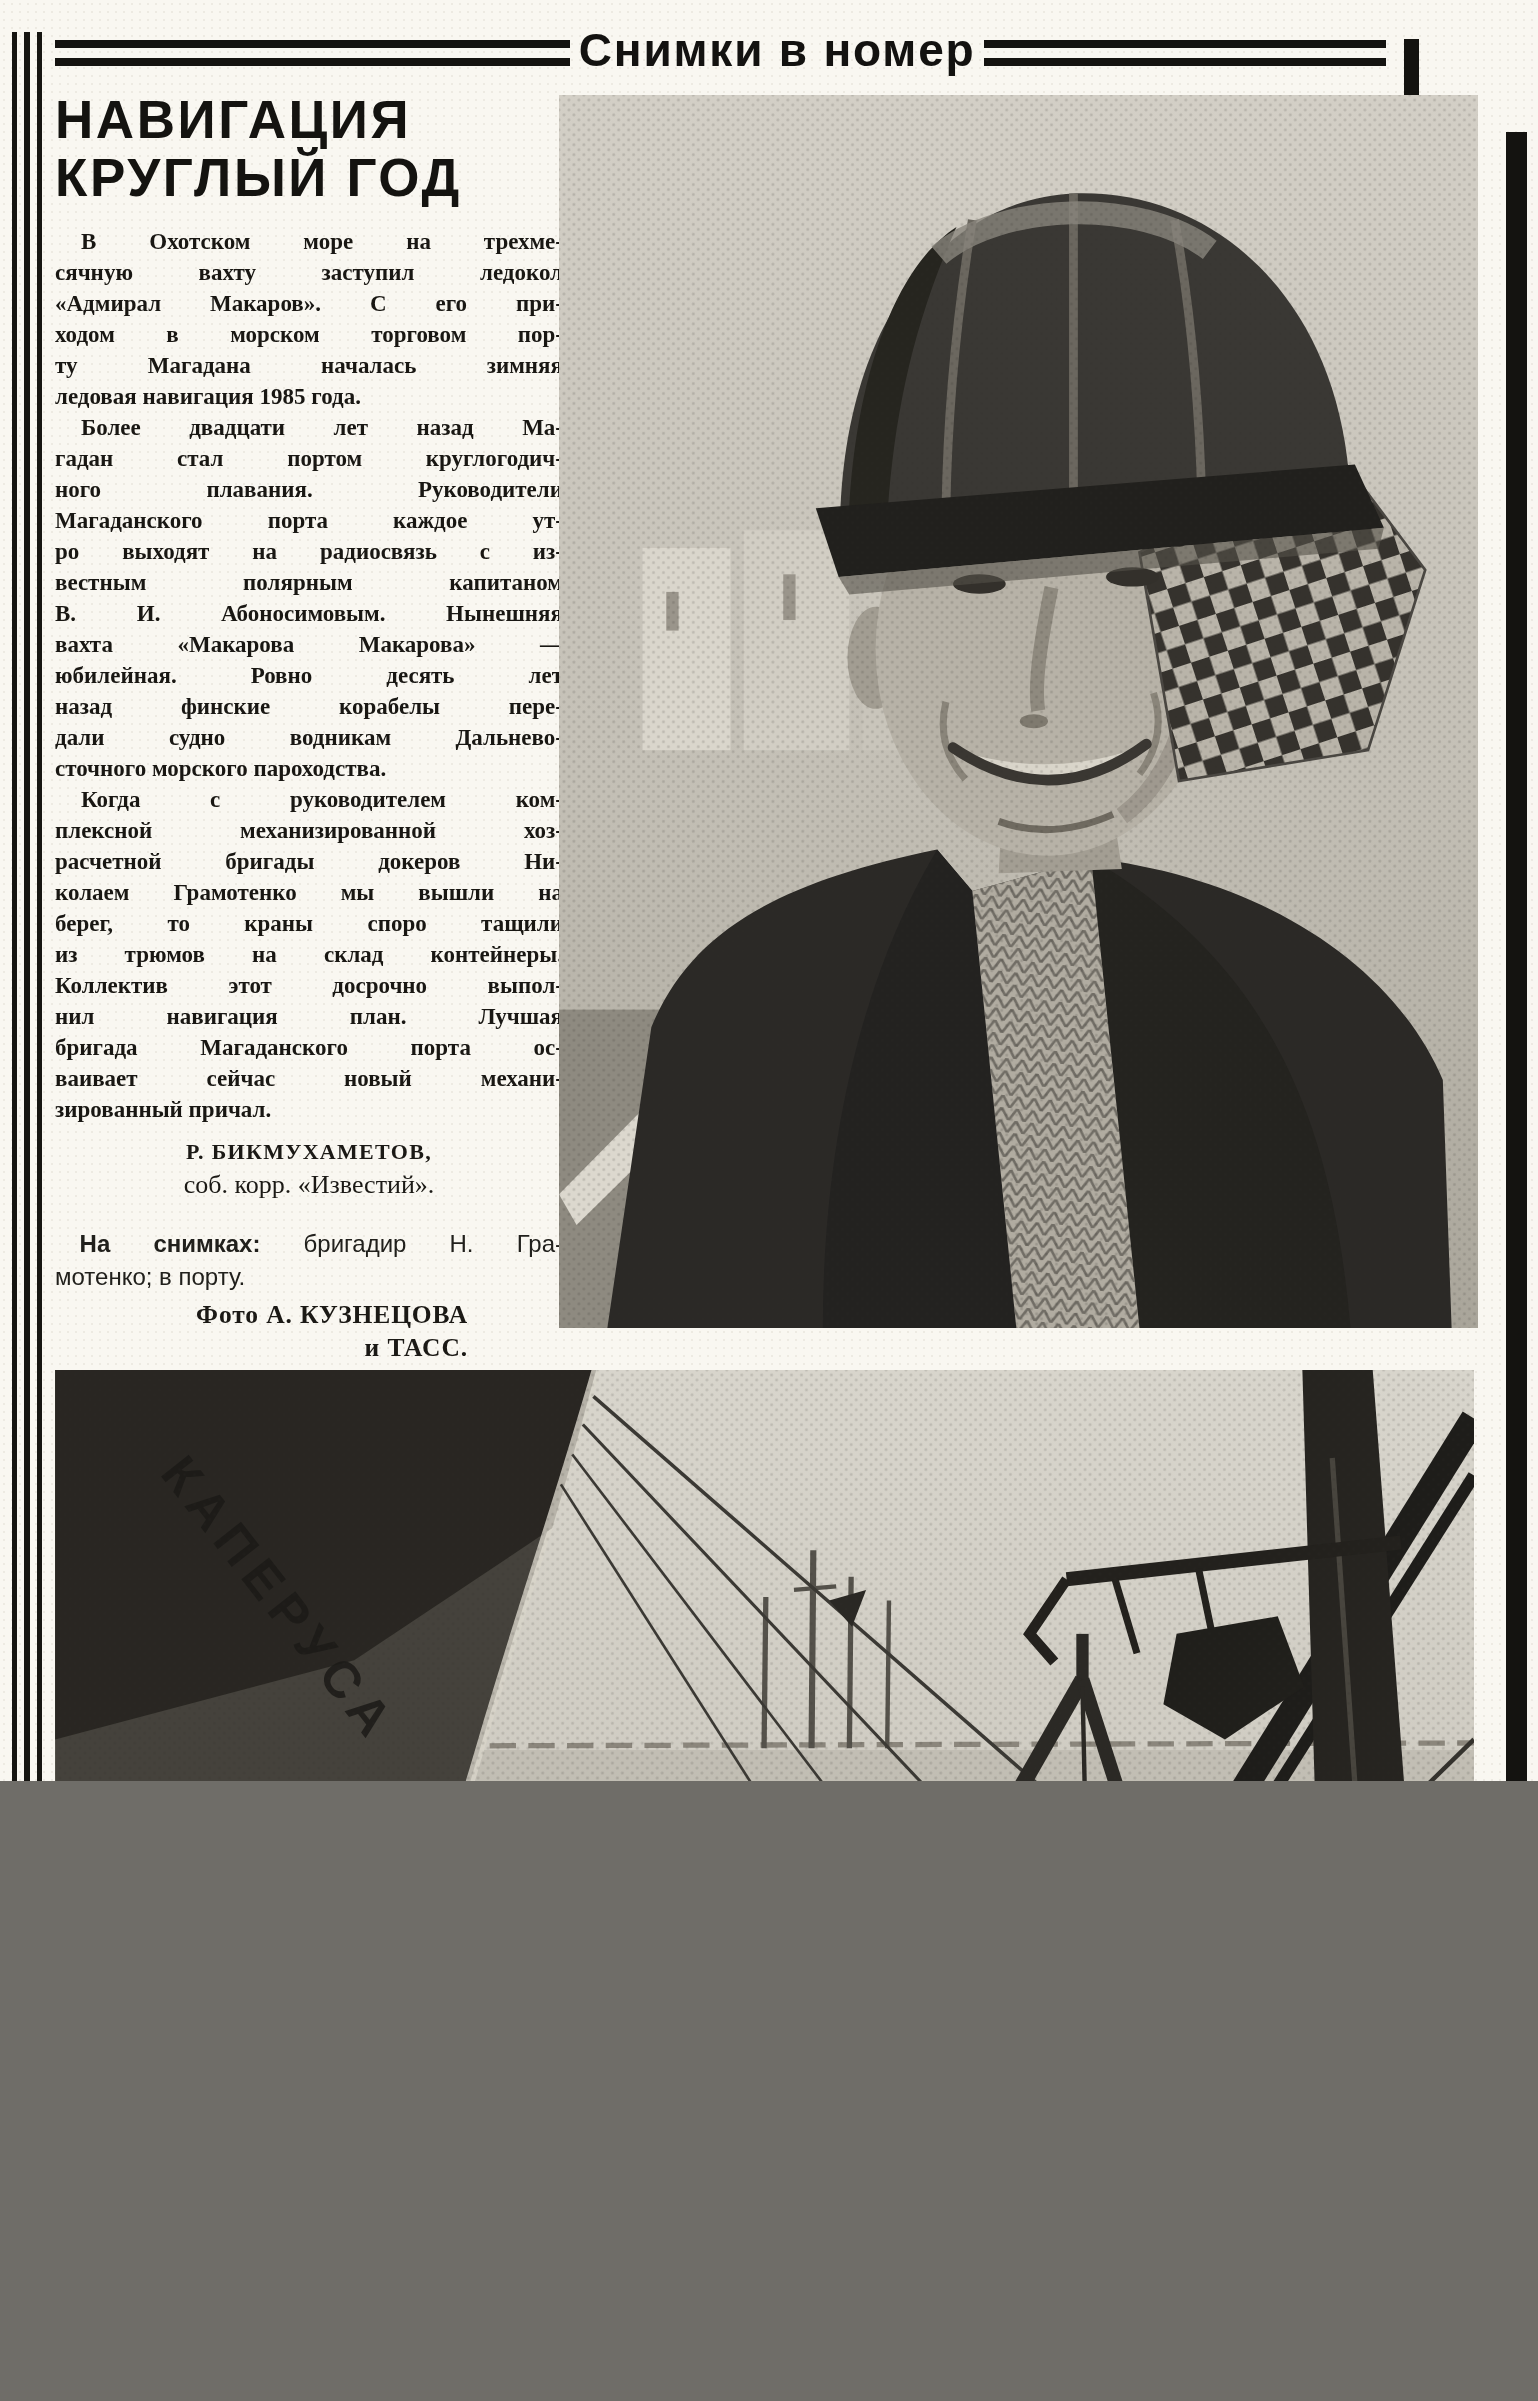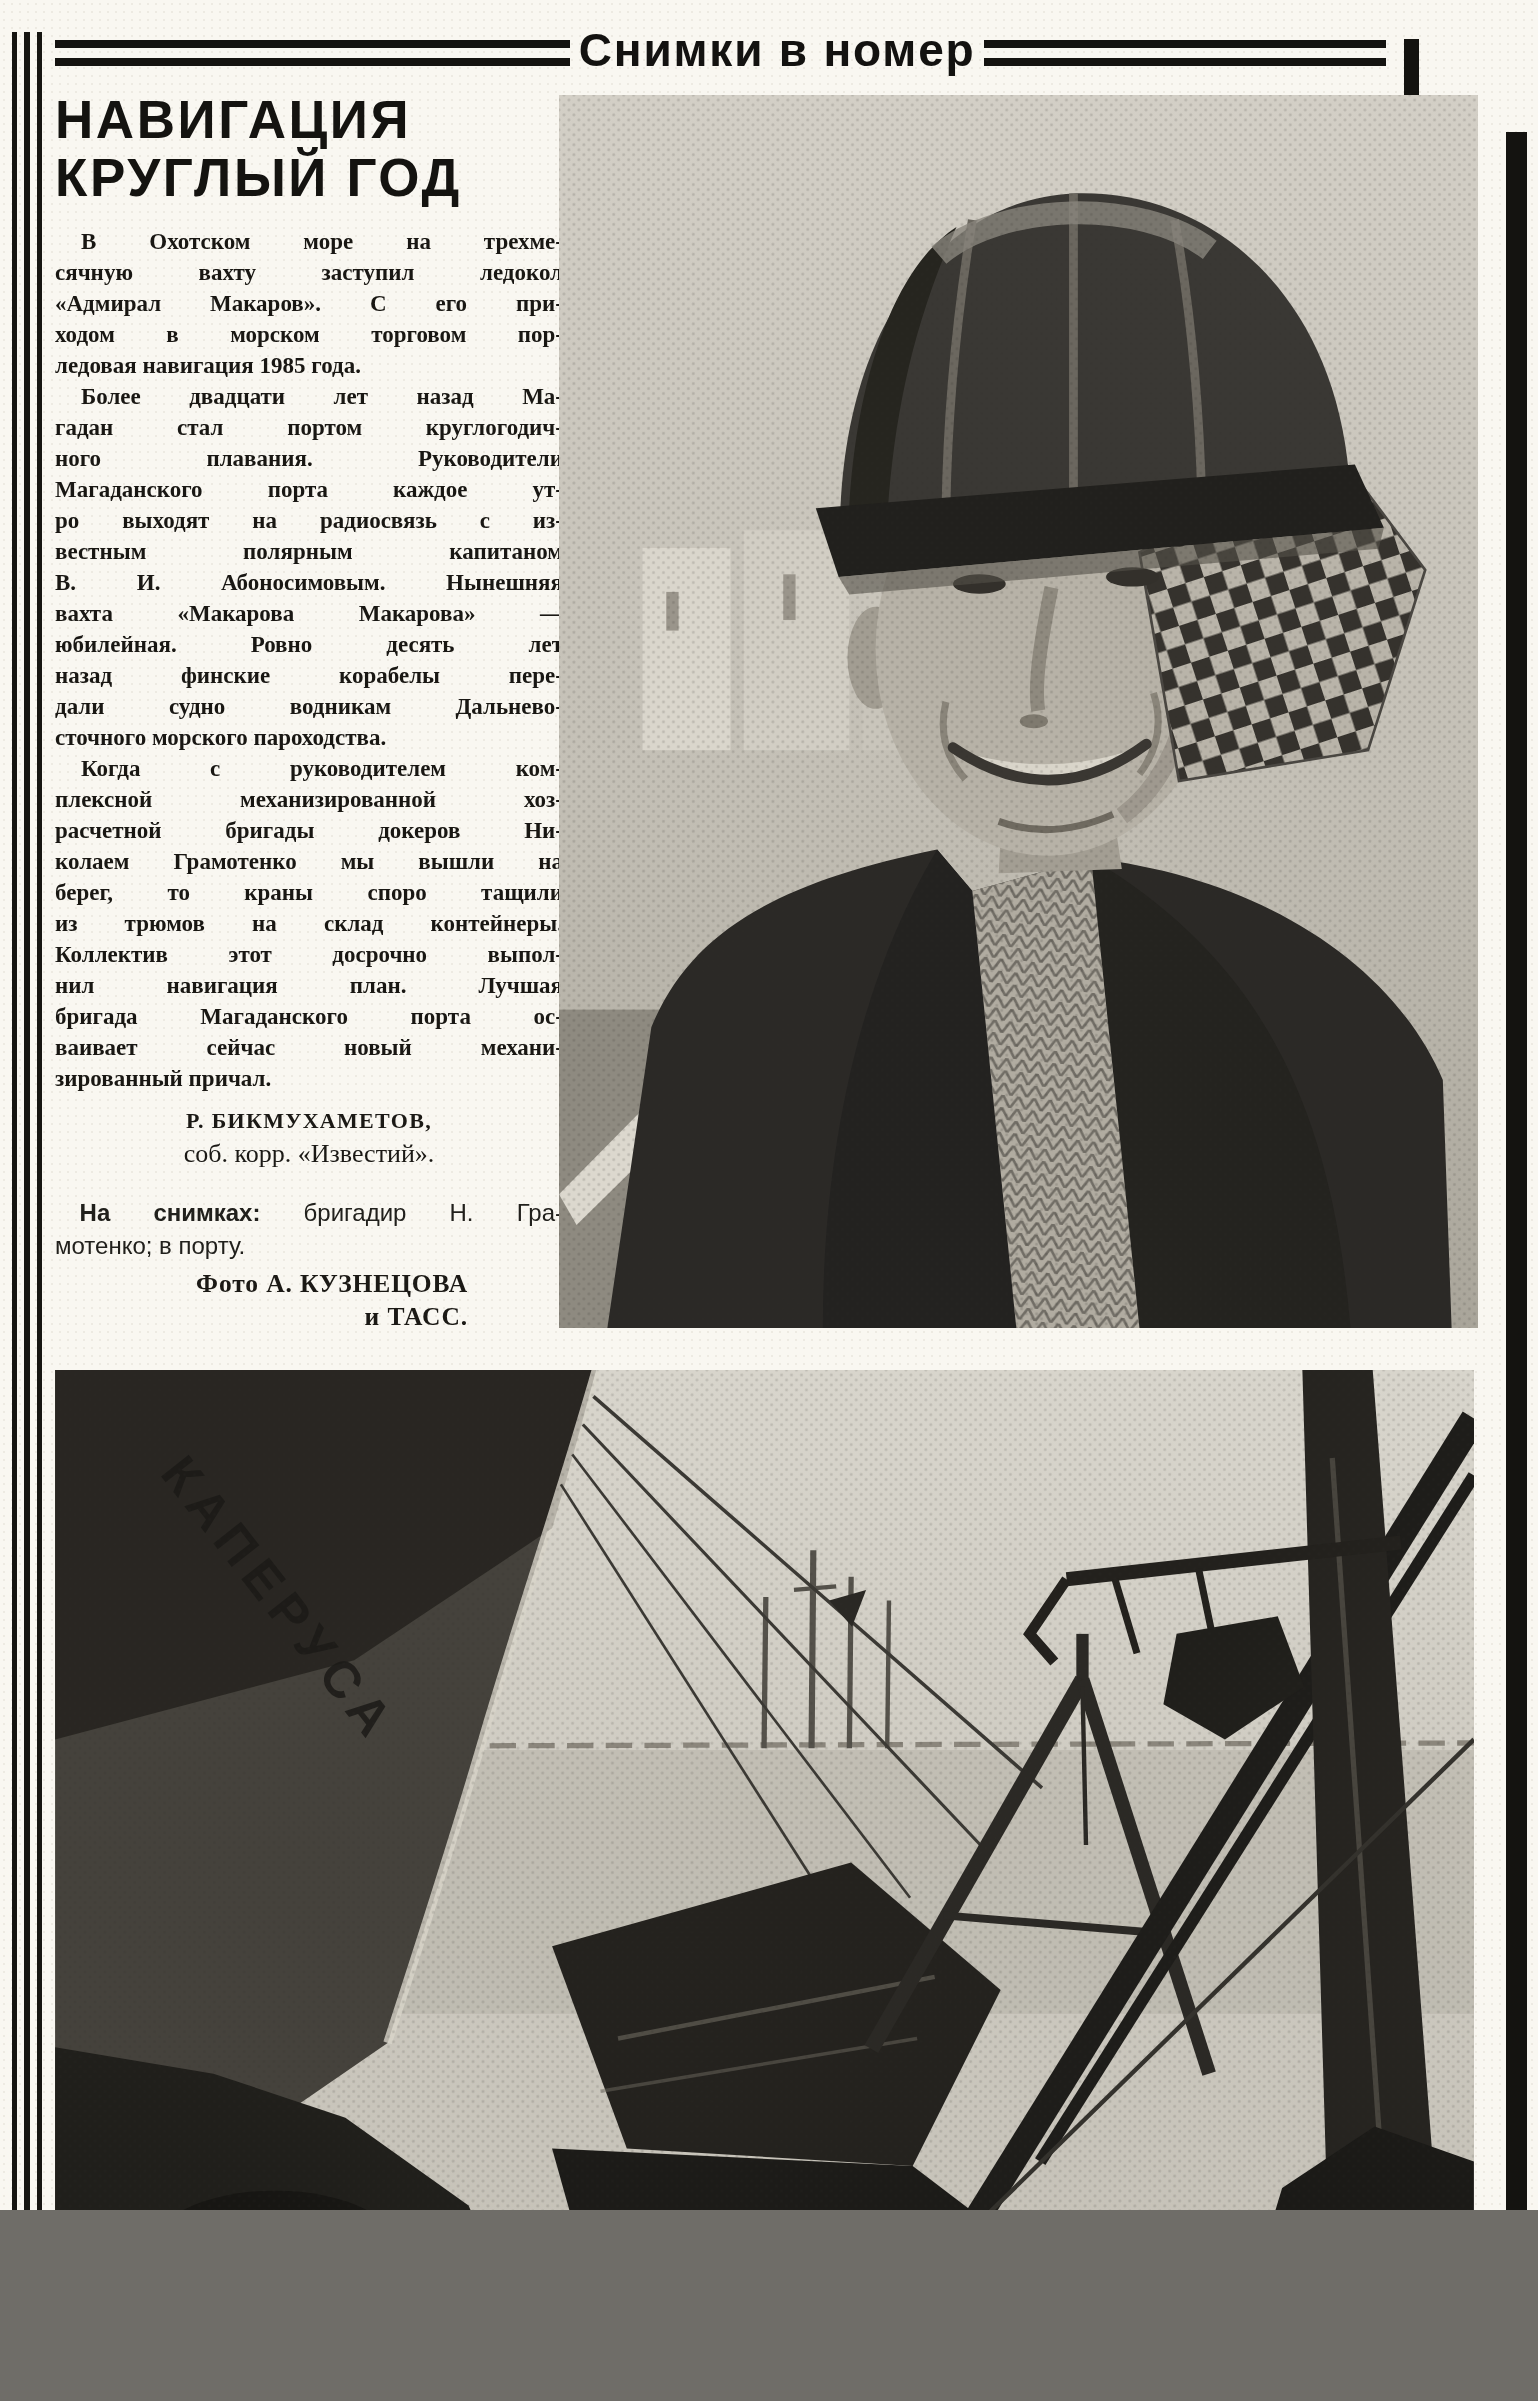--- a/index.html
+++ b/index.html
@@ -1,17 +1,17 @@
 <!DOCTYPE html>
 <html lang="ru" style="font-size:14px"><head>
 <meta charset="utf-8">
 <style>
   html,body{margin:0;padding:0;background:#6f6d68;}
   .page{
-    position:relative;width:1538px;height:2210px;margin:0 auto;
+    position:relative;width:1538px;height:1781px;margin:0 auto;
     background-color:#f9f7f1;
     background-image:radial-gradient(#edeae2 0.9px, rgba(0,0,0,0) 0.9px);
     background-size:8px 8px;
     overflow:hidden;
     font-family:"Liberation Serif", serif;color:#1b1915;
   }
   
   .left-rules{position:absolute;left:12.3px;top:32px;width:30px;height:2370px;
     background:repeating-linear-gradient(90deg,#161511 0 5.3px,rgba(0,0,0,0) 5.3px 12.3px);}
   .right-rule{position:absolute;left:1506px;top:132px;width:21px;height:2269px;background:#141310;}
@@ -62,20 +62,21 @@
     <h2 class="article-title">
       <div>НАВИГАЦИЯ</div>
       <div>КРУГЛЫЙ ГОД</div>
     </h2>
 
     <div class="para">
       <div class="bline first">В Охотском море на трехме-</div>
       <div class="bline">сячную вахту заступил ледокол</div>
       <div class="bline">«Адмирал Макаров». С его при-</div>
       <div class="bline">ходом в морском торговом пор-</div>
+      <div class="bline">ту Магадана началась зимняя</div>
       <div class="bline plast">ледовая навигация 1985 года.</div>
     </div>
 
     <div class="para">
       <div class="bline first">Более двадцати лет назад Ма-</div>
       <div class="bline">гадан стал портом круглогодич-</div>
       <div class="bline">ного плавания. Руководители</div>
       <div class="bline">Магаданского порта каждое ут-</div>
       <div class="bline">ро выходят на радиосвязь с из-</div>
       <div class="bline">вестным полярным капитаном</div>

